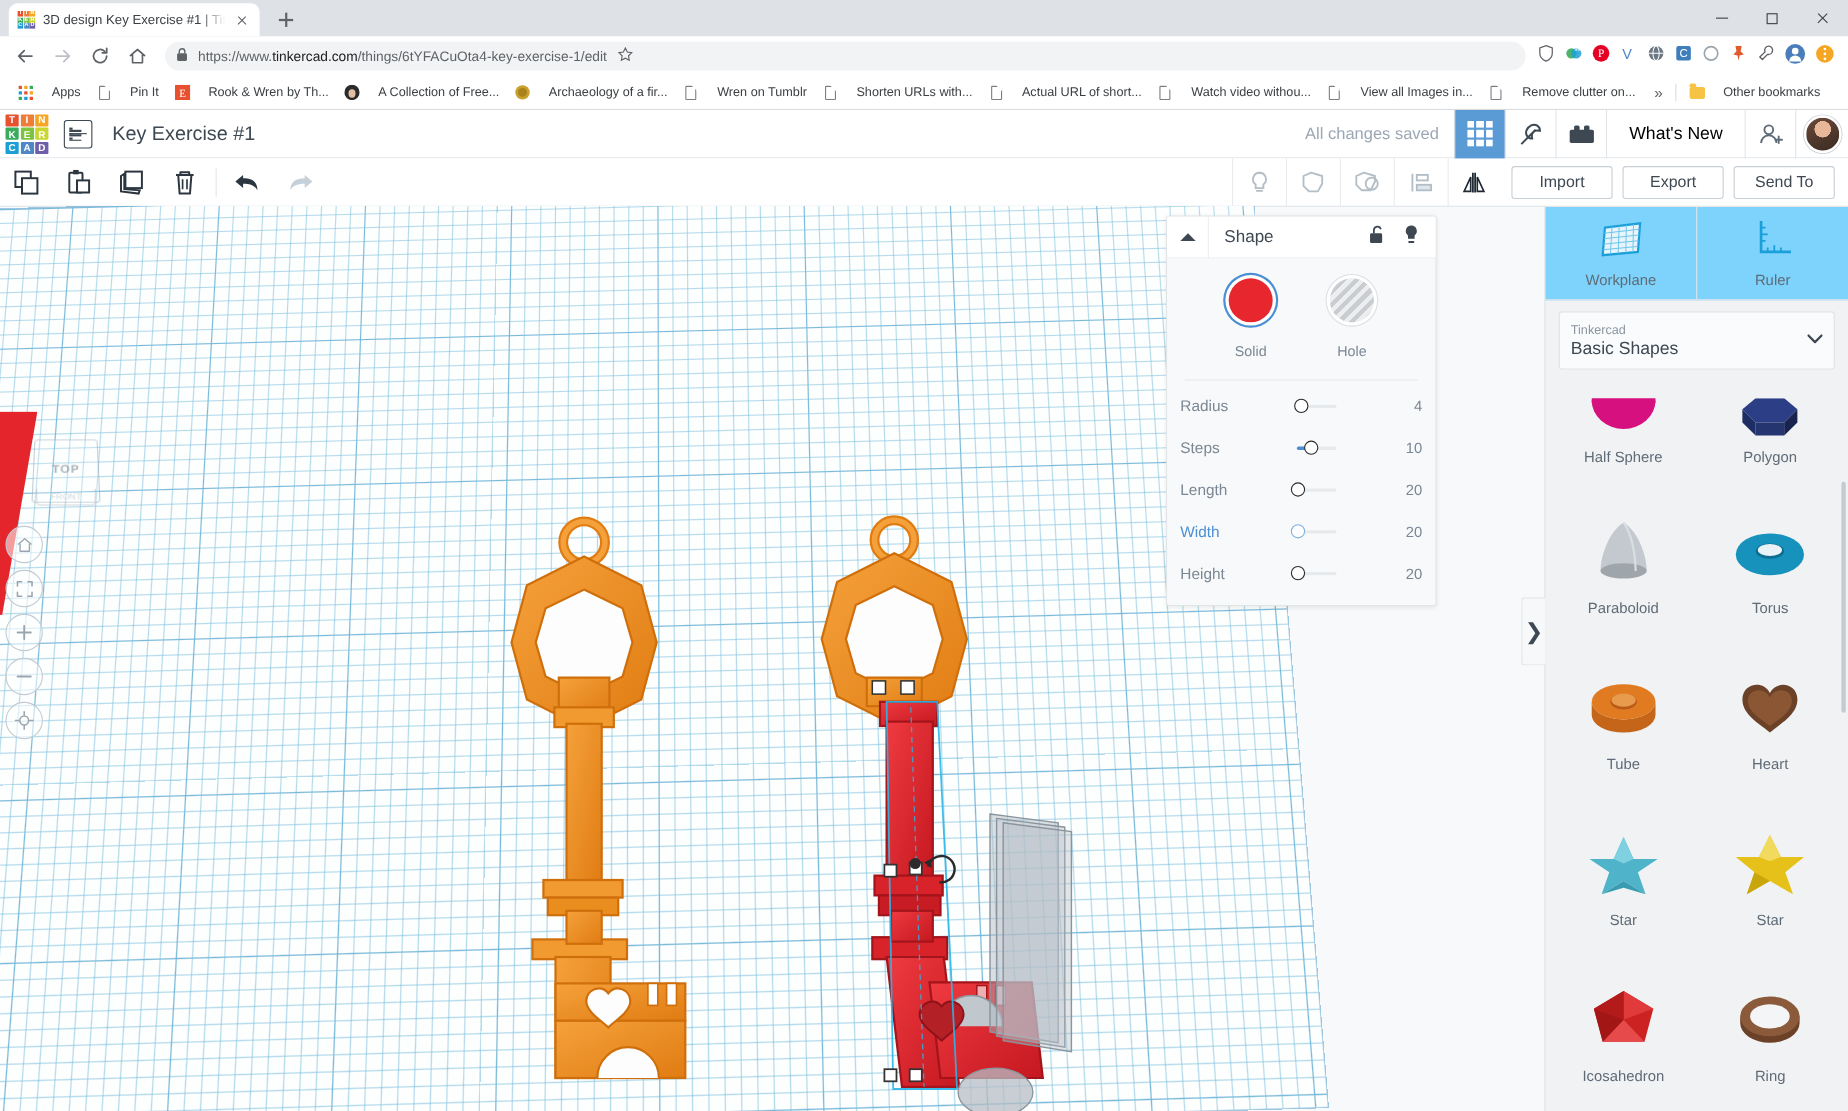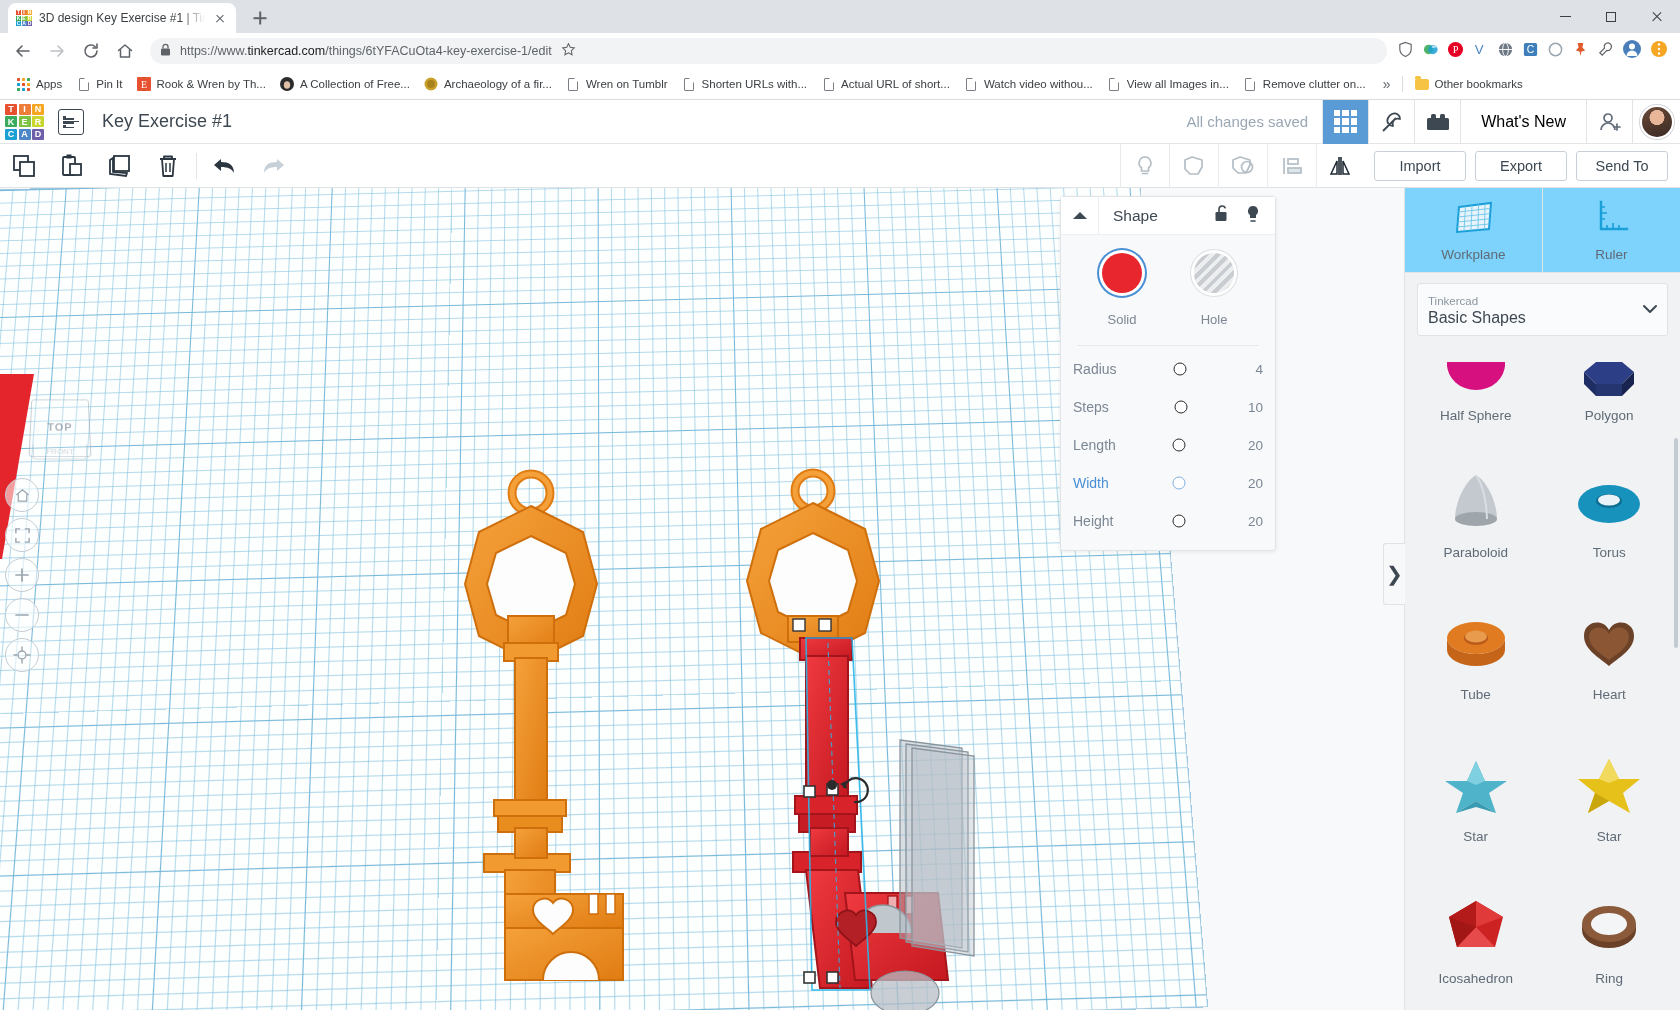--- a/index.html
+++ b/index.html
@@ -67,21 +67,21 @@
   }
   .omnibox .url { color:#5f6368; white-space:nowrap; overflow:hidden; }
   .omnibox .url b { color:#202124; font-weight:normal; }
   .omni-right { display:flex; align-items:center; gap:10px; }
 
   .bookmarks {
     height: 31px; background:#fff; display:flex; align-items:center;
     padding: 0 9px; gap: 0px; font-size: 11.5px; color:#3c4043;
     border-bottom: 1px solid #dadce0;
   }
-  .bm { display:flex; align-items:center; gap:5px; padding: 3px 7px; white-space:nowrap; }
+  .bm { display:flex; align-items:center; gap:16px; padding: 3px 7px; white-space:nowrap; }
   .bm-ico { width:15px; height:15px; flex:0 0 15px; display:flex; align-items:center; justify-content:center; }
   .apps-grid { display:grid; grid-template-columns: repeat(3,3px); grid-template-rows: repeat(3,3px); gap:2px; }
   .apps-grid i{ display:block; width:3px;height:3px; border-radius:0.5px; }
   .doc-ico{ width:10px; height:13px; border:1.2px solid #7a7f85; border-radius:1px; position:relative;}
   .doc-ico::after{content:''; position:absolute; right:-1.2px; top:-1.2px; border:3px solid transparent; border-top-color:#fff; border-right-color:#fff;}
   .bm-chev { margin-left:4px; font-size:14px; color:#5f6368; padding:0 6px;}
   .bm-sep { width:1px; height:16px; background:#dadce0; margin:0 5px; }
   .folder-ico { width:14px;height:11px;background:#f6c344;border-radius:1.5px 2px 2px 2px; position:relative;}
   .folder-ico::before{content:'';position:absolute;top:-2.5px;left:0;width:6px;height:3px;background:#f6c344;border-radius:1.5px 1.5px 0 0;}
 
@@ -169,21 +169,21 @@
   .navcol{ position:absolute; left:5px; top:290px; display:flex; flex-direction:column; gap:6px; }
   .navbtn-round{ width:34px;height:34px;border:1.3px solid #c3cbd2;border-radius:50%;
     background:rgba(255,255,255,.55); display:flex;align-items:center;justify-content:center;
     color:#9aa5ae; }
 
   
   .keysvg{ position:absolute; left:0; top:0; width:1404px; height:823px; pointer-events:none; }
 
   
   .inspector{
-    position:absolute; left:1060px; top:8px; width:216px;
+    position:absolute; left:1060px; top:8px; width:246px;
     background:#f8f9fa; border:1px solid #e2e5e8; border-radius:3px;
     box-shadow:0 1px 4px rgba(0,0,0,.08);
   }
   .insp-head{ height:38px; display:flex; align-items:center; background:#fff;
     border-bottom:1px solid #eceff1;}
   .insp-collapse{ width:38px;height:38px;display:flex;align-items:center;justify-content:center;
     border-right:1px solid #eceff1; }
   .caret-up{ width:0;height:0;border-left:7px solid transparent;border-right:7px solid transparent;border-bottom:7px solid #3d4852;}
   .insp-title{ font-size:15.5px; color:#3d4852; padding-left:14px; flex:1; }
   .insp-head-icons{ display:flex; align-items:center; gap:14px; padding-right:14px; }

